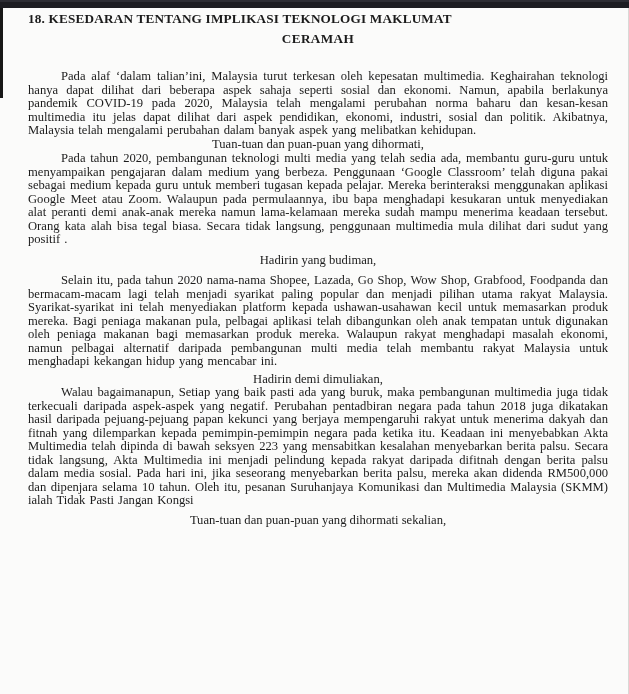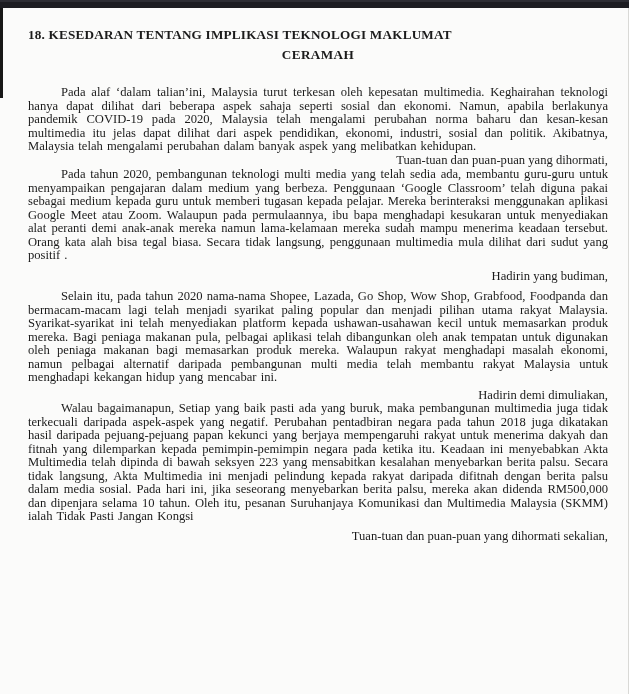--- a/index.html
+++ b/index.html
@@ -28,21 +28,21 @@
   }
   .right-strip {
     position: absolute;
     top: 8px; right: 0;
     width: 1px; height: 686px;
     background: #d9d9d6;
   }
   .content {
     position: absolute;
     left: 28px;
-    top: 28px;
+    top: 12px;
     width: 580px;
     color: #1b1b1b;
   }
   .doc-title {
     font-size: 13.2px;
     line-height: 14px;
     font-weight: bold;
     letter-spacing: 0.2px;
     margin: 0 0 6px 0;
   }
@@ -58,21 +58,21 @@
     font-size: 12.6px;
     line-height: 13.5px;
     text-align: justify;
     text-indent: 33px;
     margin: 0;
     word-spacing: 1px;
   }
   .salut {
     font-size: 12.6px;
     line-height: 13.5px;
-    text-align: right;
+    text-align: center;
     margin: 0;
   }
   .b0 { margin-bottom: 6.5px; }
   .b1 { margin-bottom: 0; }
   .b2 { margin-bottom: 1px; }
   .b3 { margin-bottom: 7px; }
   .b4 { margin-bottom: 7px; }
   .b5 { margin-bottom: 4px; }
   .b6 { margin-bottom: 0; }
   .b7 { margin-bottom: 6px; }

